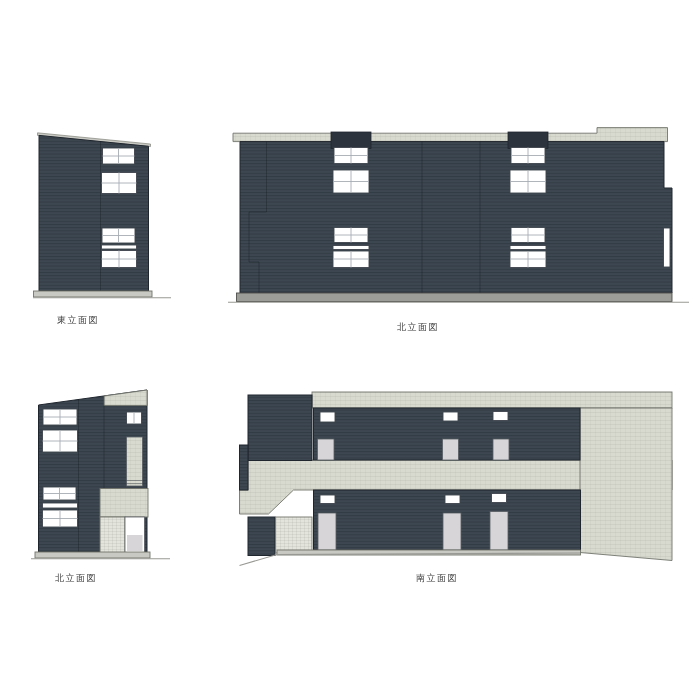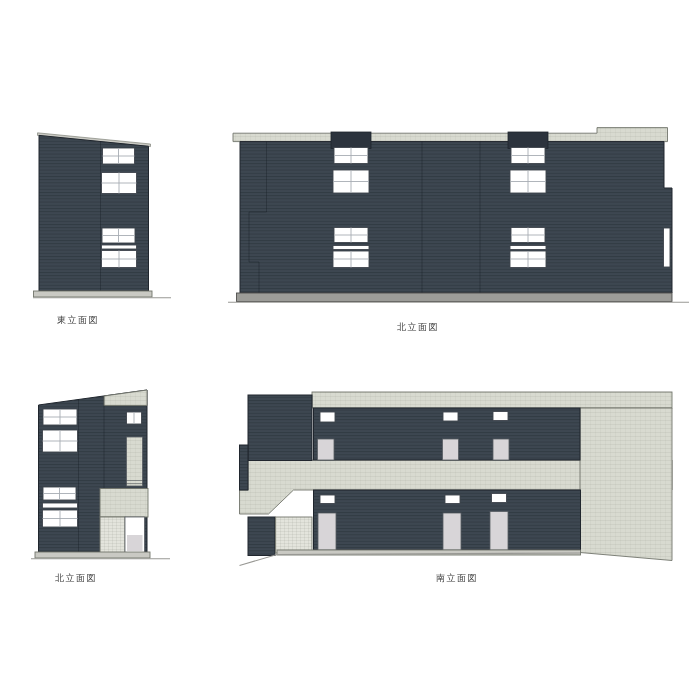--- a/index.html
+++ b/index.html
@@ -223,15 +223,15 @@
     <rect class="door" x="490" y="511.5" width="18" height="38.5"></rect>
 
     <rect class="base-light" x="277" y="550" width="303.5" height="5"></rect>
     <polyline class="ground" points="239.5,565.5 277,554.5 580,553"></polyline>
   </g>
 </svg>
 
 <div class="caption" style="left:57px;top:314px">東立面図</div>
 <div class="caption" style="left:397px;top:321px">北立面図</div>
 <div class="caption" style="left:55px;top:572px">北立面図</div>
-<div class="caption" style="left:436px;top:572px">南立面図</div>
+<div class="caption" style="left:416px;top:572px">南立面図</div>
 
 </div>
 
 </body></html>

